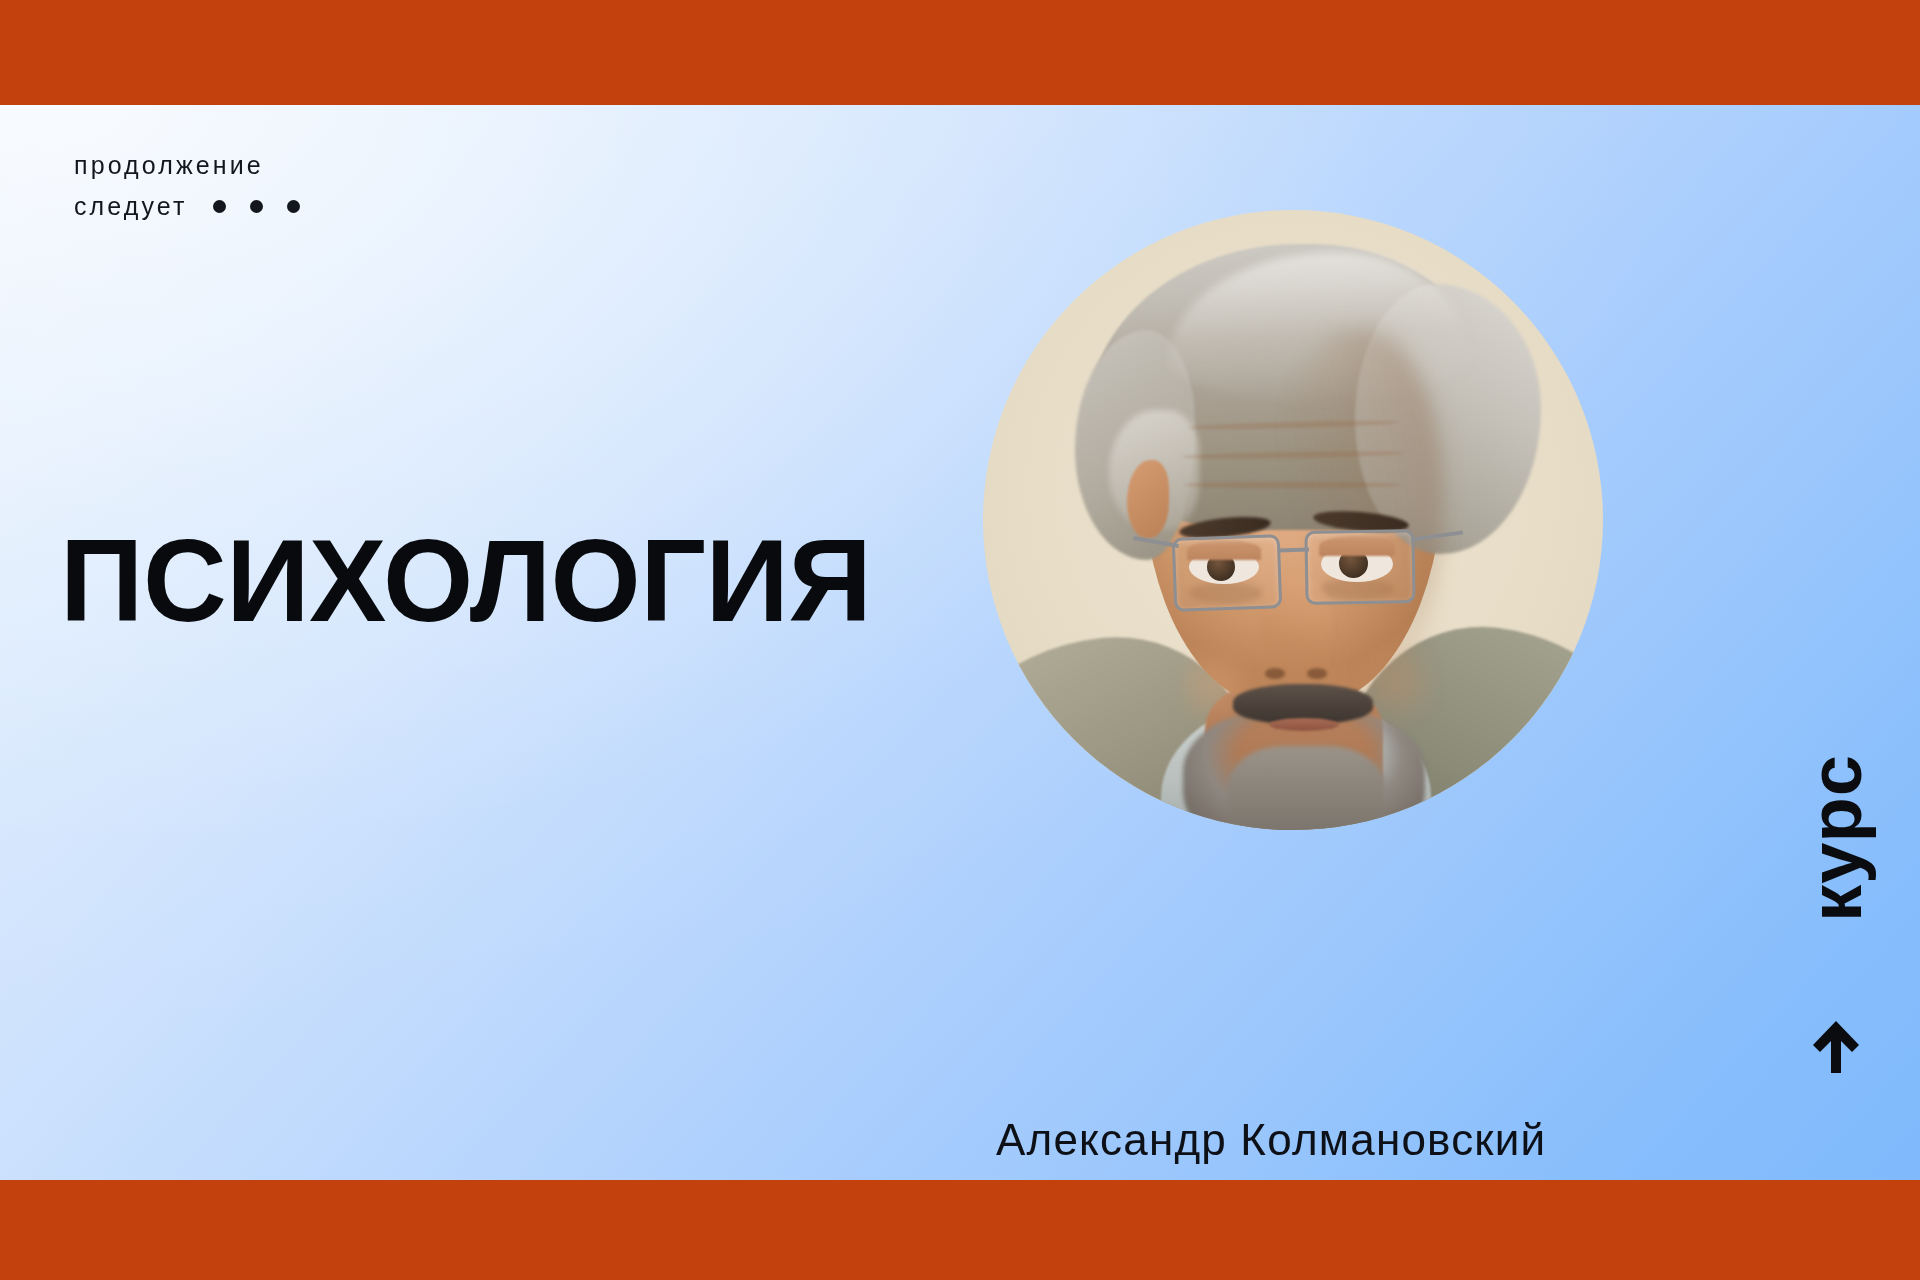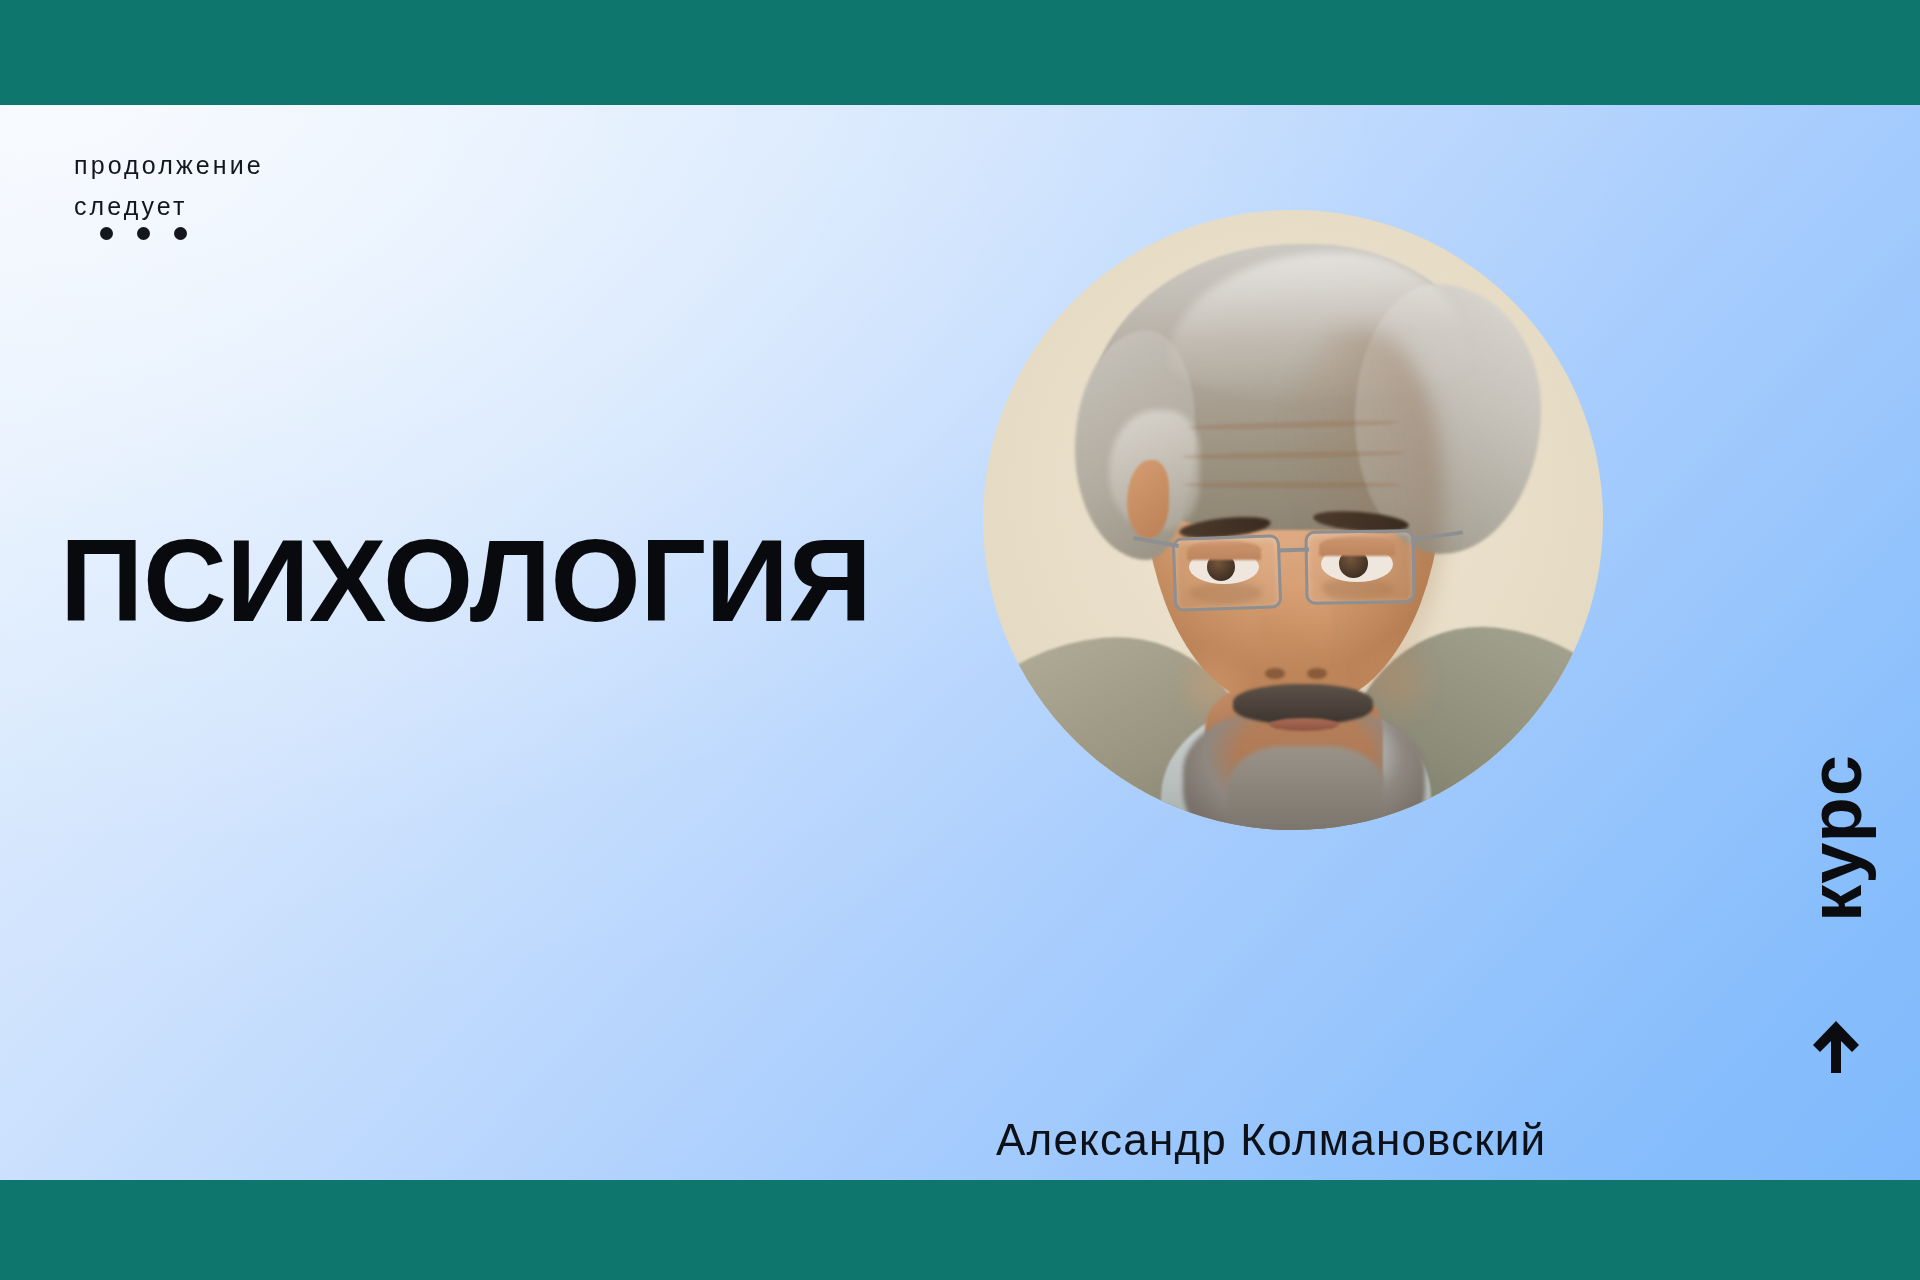--- a/index.html
+++ b/index.html
@@ -8,21 +8,21 @@
   html, body {
     width:1920px; height:1280px;
     background:#ffffff;
     overflow:hidden;
     font-family:"Liberation Sans", sans-serif;
   }
 
   #stage {
     position:relative;
     width:1920px; height:1280px;
-    background:#0f766e;
+    background:#c2410c;
   }
 
   
   #banner {
     position:absolute;
     left:0; top:105px;
     width:1920px; height:1075px;
     overflow:hidden;
   }
 
@@ -54,21 +54,21 @@
     position:absolute;
     left:74px; top:40px;
     color:#13161c;
     font-size:25px;
     font-weight:500;
     letter-spacing:3.1px;
     line-height:41px;
     white-space:nowrap;
   }
   #kicker .k-line { display:block; }
-  #kicker .k-line-2 { display:flex; align-items:flex-start;flex-direction:column; }
+  #kicker .k-line-2 { display:flex; align-items:center; }
   .k-dots { display:inline-flex; align-items:center; margin-left:26px; }
   .k-dot {
     width:13px; height:13px;
     border-radius:50%;
     background:#13161c;
     display:inline-block;
     margin-right:24px;
   }
   .k-dot:last-child { margin-right:0; }
 

